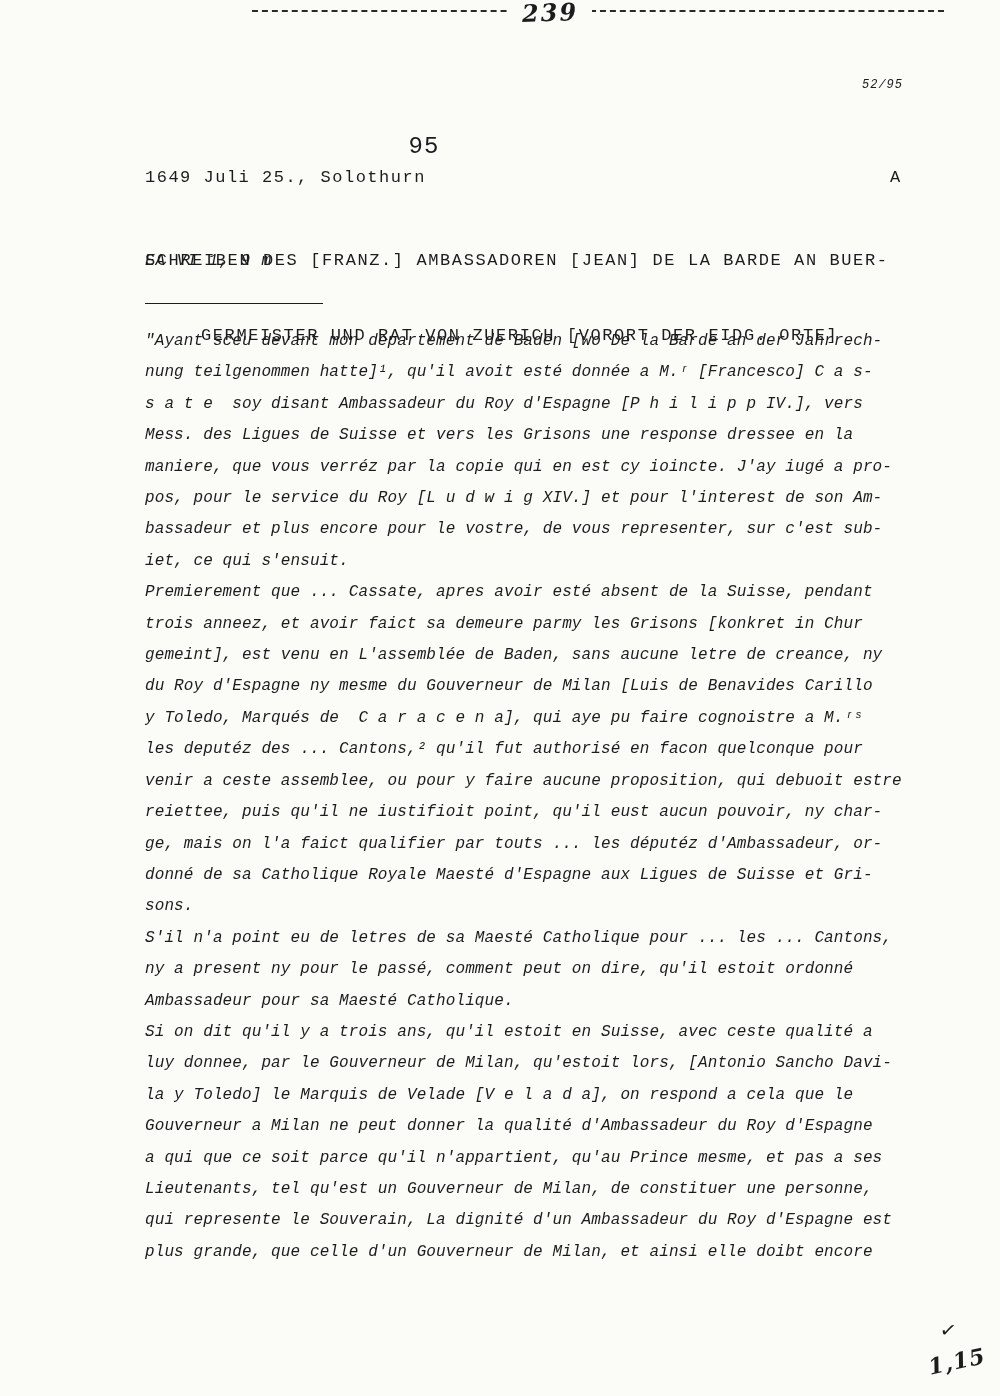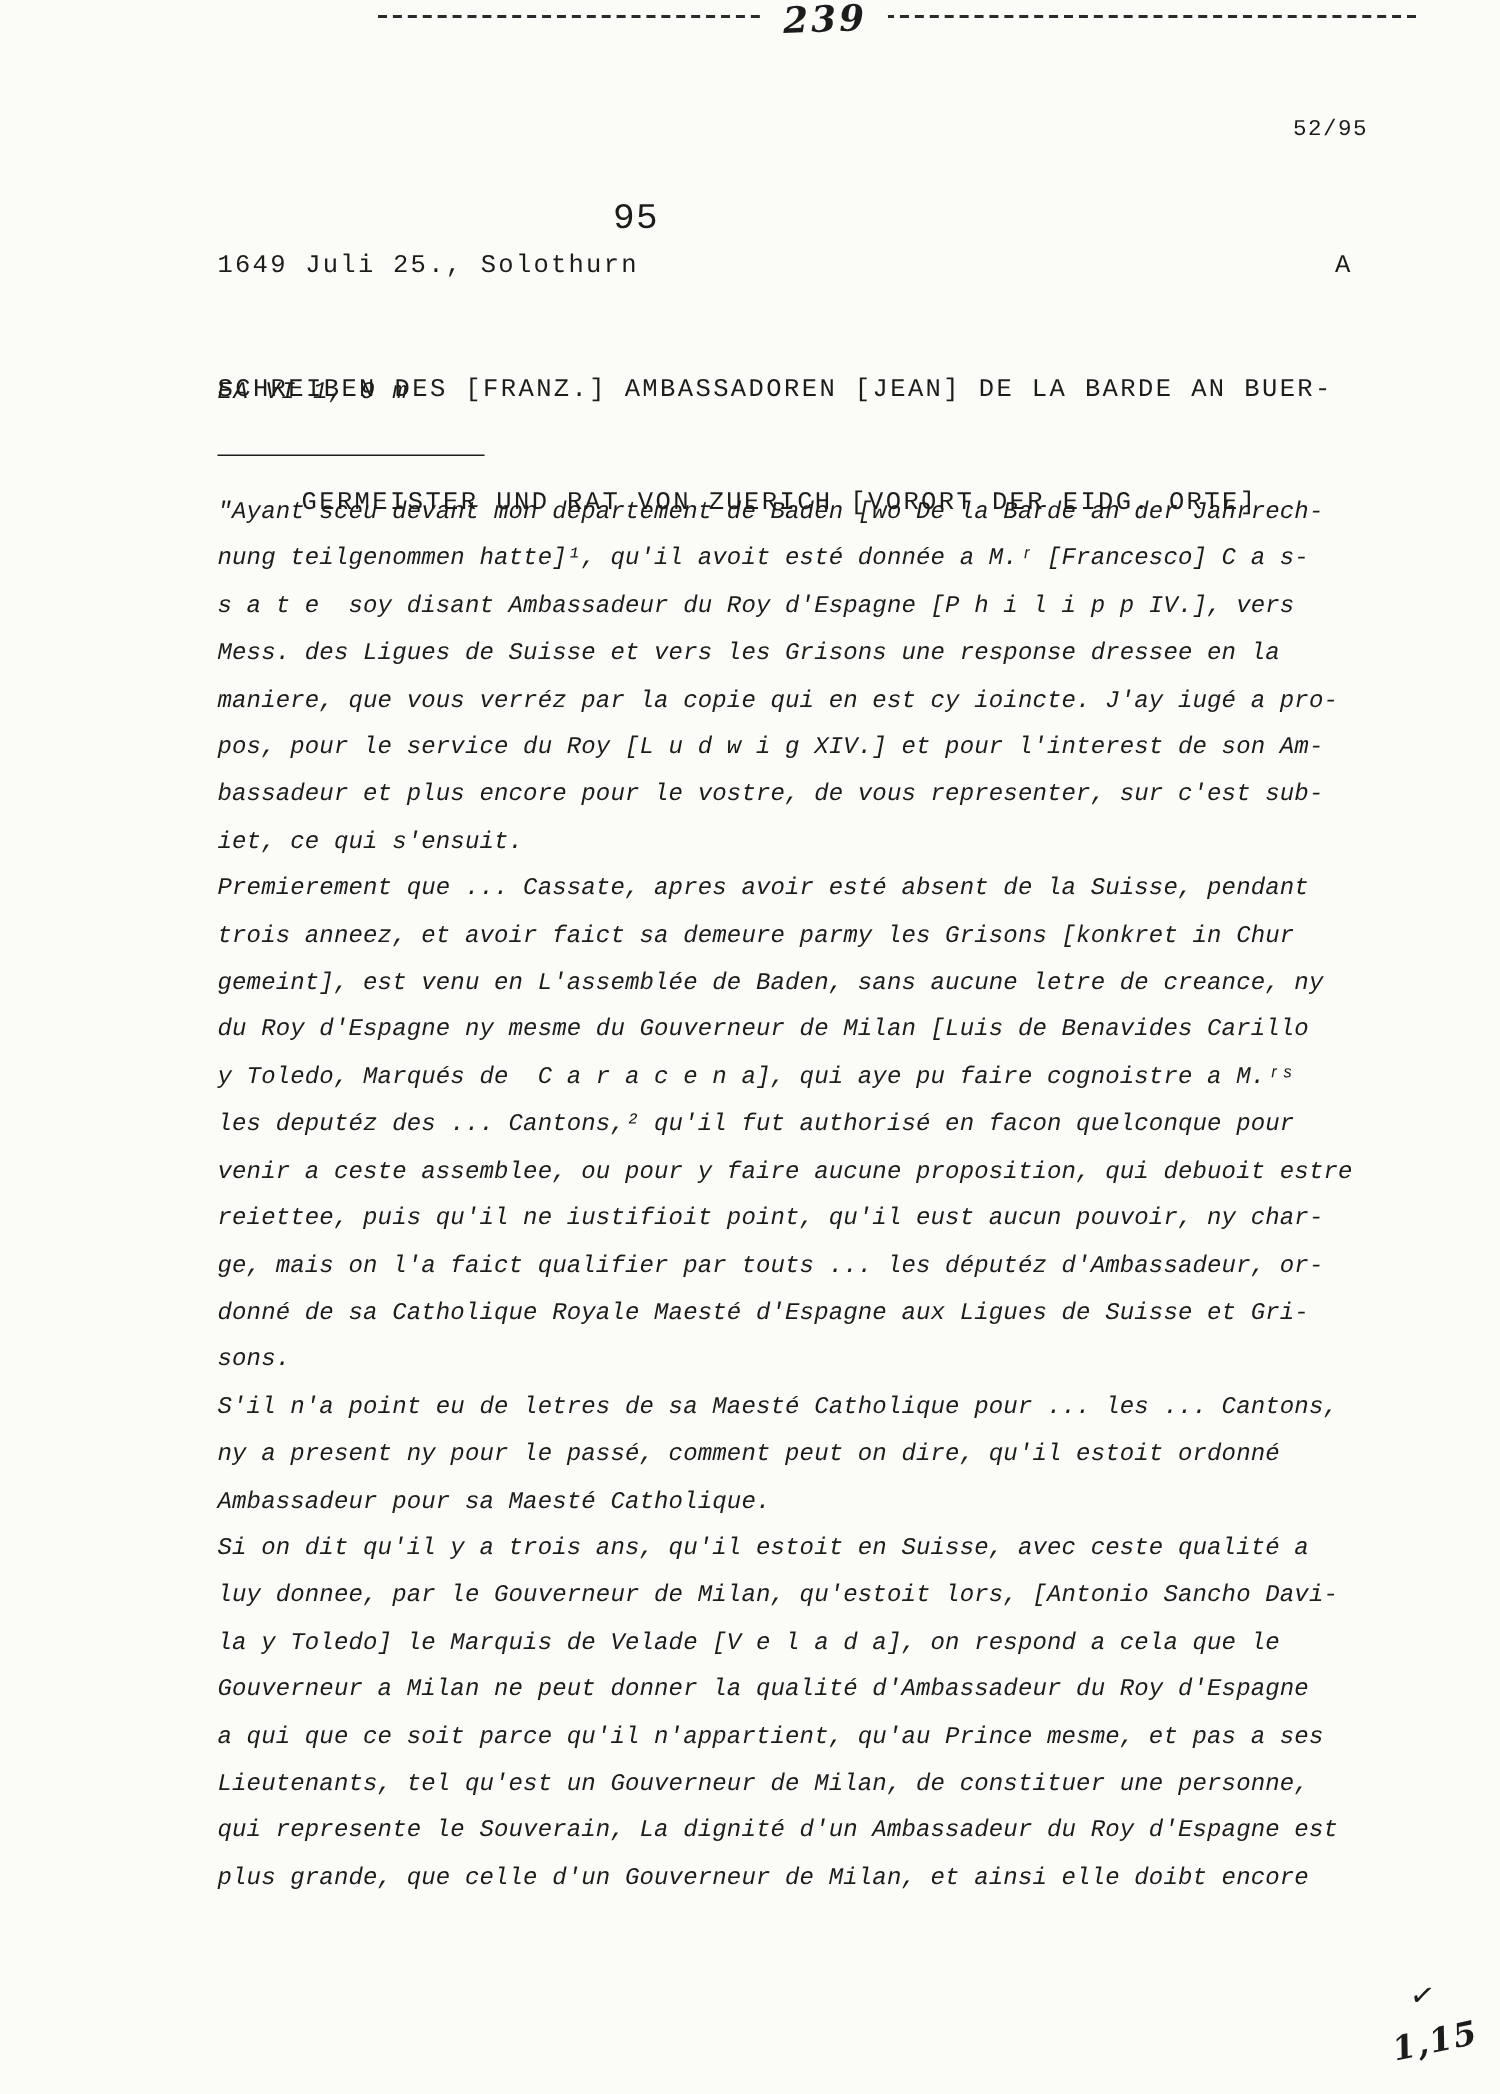--- a/index.html
+++ b/index.html
@@ -25,21 +25,22 @@
     font-family:"DejaVu Serif", serif;
     font-style:italic;
     font-size:24px;
     font-weight:bold;
     transform:rotate(-2deg);
     letter-spacing:2px;
   }
   .page-ref{
     position:absolute;
     top:78px;left:862px;
-    font-size:15px;
+    font-style:italic;
+    font-size:12px;
     letter-spacing:1px;
   }
   .doc-number{
     position:absolute;
     top:133px;left:0;width:848px;
     text-align:center;
     font-size:24px;
     letter-spacing:1px;
   }
   .date-line{

